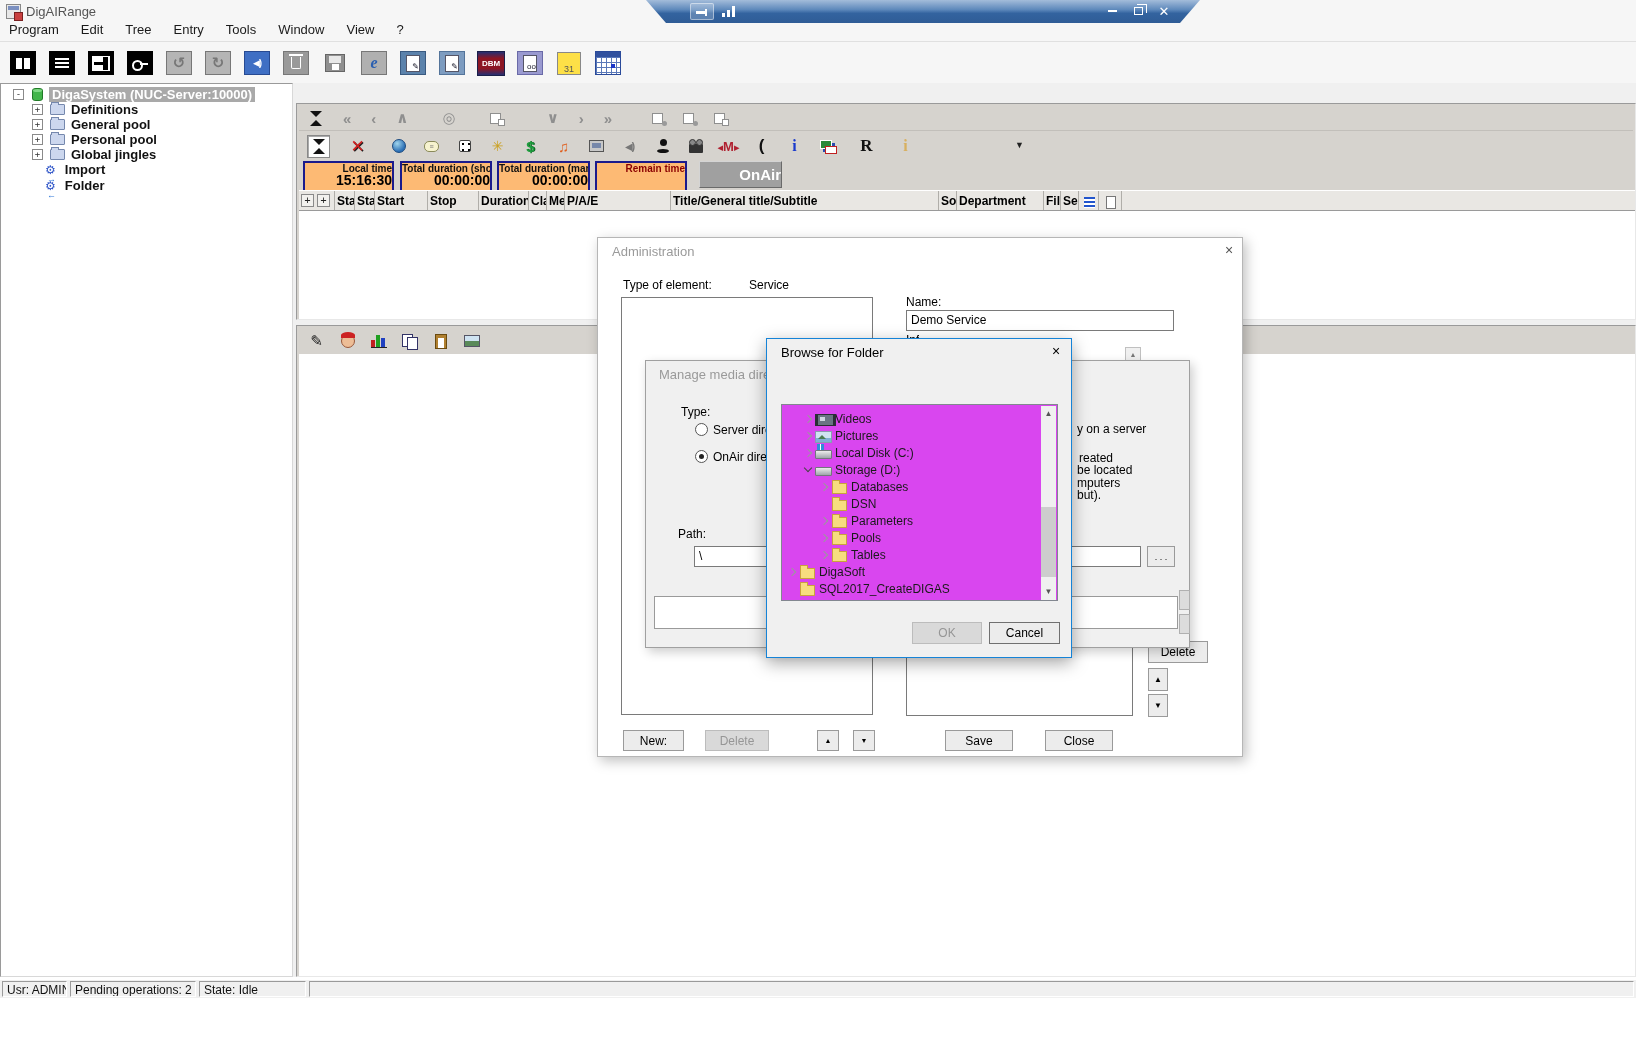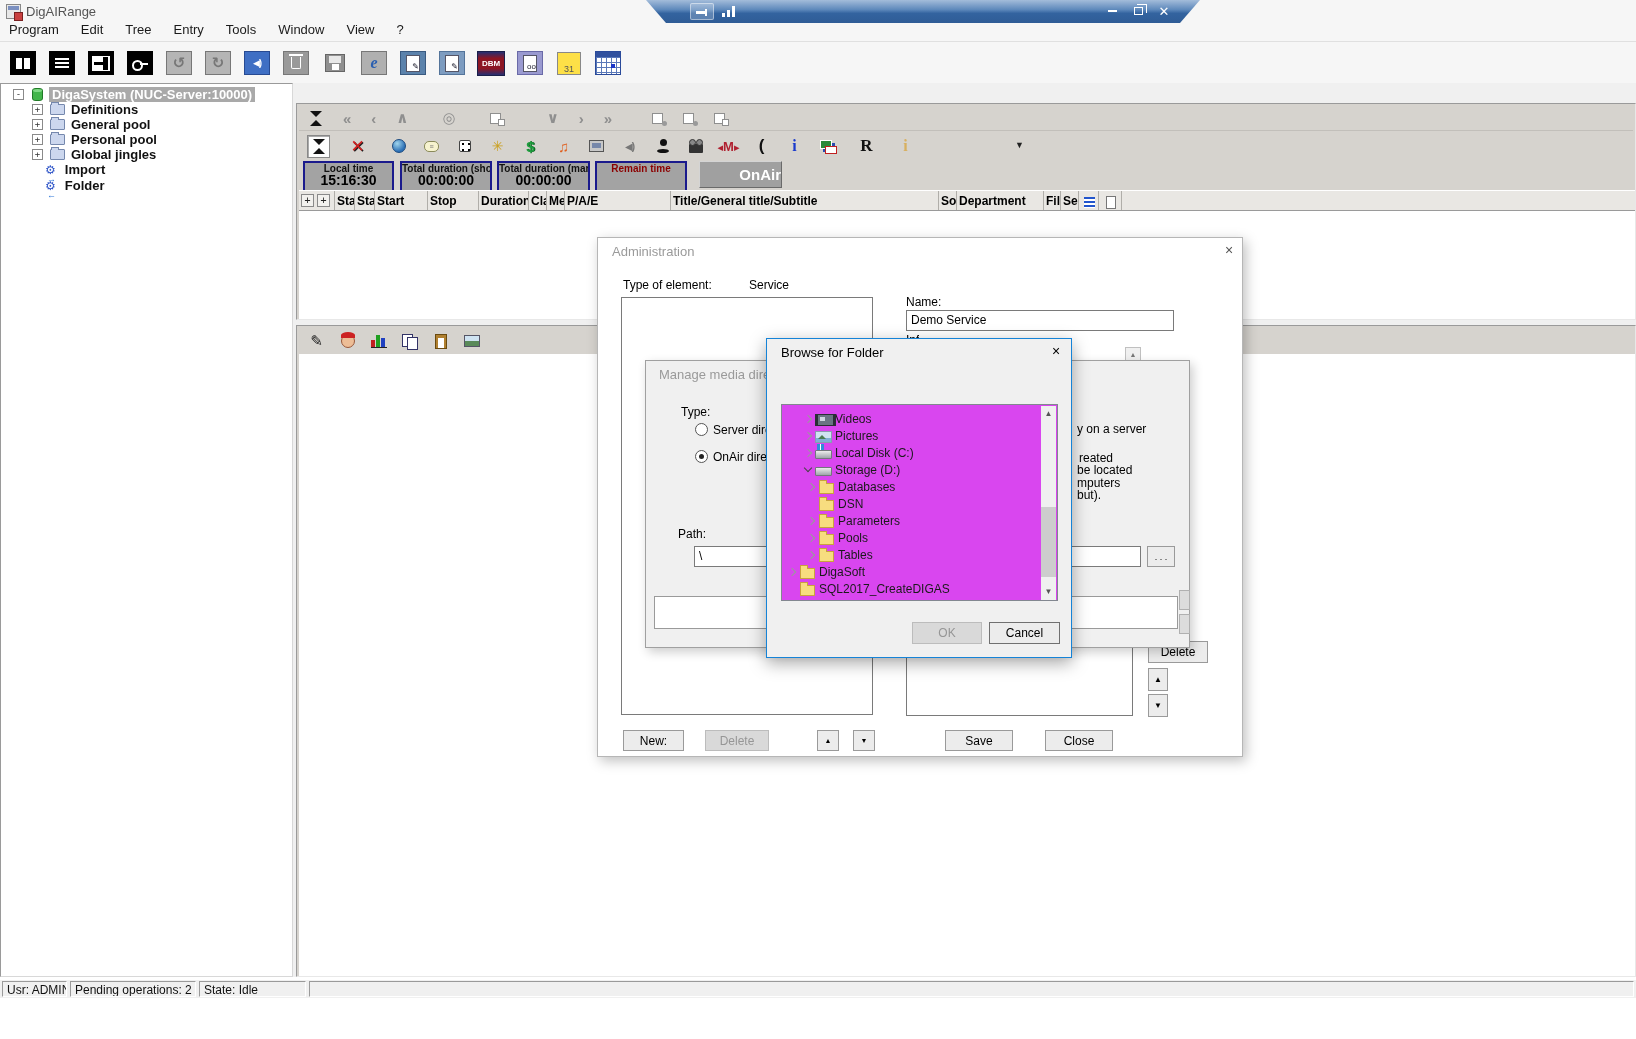--- a/index.html
+++ b/index.html
@@ -100,21 +100,21 @@
 .phone{color:#111;font-size:17px;font-weight:bold}
 .iblue{color:#1a3acc;font-family:"Liberation Serif","DejaVu Serif",serif;font-size:16px;font-weight:bold}
 .layers{width:15px;height:12px;position:relative}
 .layers::before{content:"";position:absolute;left:0;top:0;width:10px;height:7px;background:#2a8a3a;border:1px solid #fff;box-shadow:3px 3px 0 #2a4ab0}
 .layers::after{content:"";position:absolute;left:5px;top:6px;width:10px;height:6px;background:#fff;border:1px solid #c02020}
 .rchar{color:#111;font-family:"Liberation Serif","DejaVu Serif",serif;font-size:17px;font-weight:bold}
 .itan{color:#d8b060;font-family:"Liberation Serif","DejaVu Serif",serif;font-size:16px;font-weight:bold}
 .ddarrow{position:absolute;left:716px;top:8px;font-size:9px;color:#222}
 
 .clockrow{position:absolute;left:2px;top:57px;width:1334px;height:28px}
-.clock{position:absolute;top:0;height:40px;background:#a3a3a3;border:2px solid #1a1a8c;text-align:center;overflow:hidden}
+.clock{position:absolute;top:0;height:40px;background:#fdba74;border:2px solid #1a1a8c;text-align:right;overflow:hidden}
 .clock .cl{font-size:10px;font-weight:bold;color:#111;white-space:nowrap;overflow:hidden;margin-top:0px}
 .clock .cv{font-size:14px;font-weight:bold;color:#000;line-height:13px;white-space:nowrap}
 .clock .red{color:#8b0000}
 .onair{position:absolute;left:400px;top:0;width:83px;height:27px;background:#a0a0a0;border:1px solid;border-color:#d4d4d4 #6a6a6a #6a6a6a #d4d4d4;color:#fff;font-size:15px;font-weight:bold;text-align:right;line-height:25px}
 
 .hdr{position:absolute;left:2px;top:86px;width:1336px;height:21px;background:#e9e7e3;border-top:1px solid #fff;border-bottom:1px solid #9a9a9a;display:flex;align-items:stretch}
 .hplus{width:13px;height:13px;margin:3px 1px 0 2px;background:#f2f1ee;border:1px solid #8a8a8a;font:10px/11px "DejaVu Sans Mono",monospace;text-align:center;color:#222;flex:none}
 .hcol{border-right:1px solid #b0aea9;font-size:12px;font-weight:bold;color:#000;padding:3px 1px 0 2px;white-space:nowrap;overflow:hidden;flex:none}
 .hic{display:flex;align-items:center;justify-content:center}
 .sorticb{width:11px;height:11px;background:repeating-linear-gradient(#2255cc 0 2px,#fff 2px 4px)}
@@ -150,21 +150,21 @@
 .spinbox{position:absolute;background:#f0f0f0;border:1px solid #c0c0c0;font-size:7px;color:#777;text-align:center}
 .graybox{position:absolute;background:#dcdcdc;border:1px solid #b0b0b0}
 .mdlg{position:absolute;background:#f0f0f0;border:1px solid #a0a0a0;box-shadow:3px 4px 10px rgba(0,0,0,.2)}
 .radio{position:absolute;width:13px;height:13px;border:1px solid #555;border-radius:50%;background:#fff}
 .radio.on::after{content:"";position:absolute;left:3px;top:3px;width:5px;height:5px;border-radius:50%;background:#222}
 .frag{position:absolute;font-size:12px;color:#000;white-space:nowrap}
 .bdlg{position:absolute;background:#f0f0f0;border:1px solid #1583d7;box-shadow:0 5px 16px rgba(0,0,0,.35)}
 .bdlg .dtitle{color:#000}
 .btree{position:absolute;left:14px;top:65px;width:277px;height:197px;background:#d946ef;border:1px solid #828790;padding-top:5px;overflow:hidden}
 .brow{display:flex;align-items:center;height:17px;font-size:12px;color:#1a1a1a;white-space:nowrap}
-.brow.lvl0{padding-left:4px}.brow.lvl1{padding-left:20px}.brow.lvl2{padding-left:23px}
+.brow.lvl0{padding-left:4px}.brow.lvl1{padding-left:20px}.brow.lvl2{padding-left:36px}
 .chev{width:13px;height:17px;position:relative;flex:none}
 .chev.right::before{content:"";position:absolute;left:3px;top:6px;width:5px;height:5px;border-right:1px solid #9a9a9a;border-bottom:1px solid #9a9a9a;transform:rotate(-45deg)}
 .chev.down::before{content:"";position:absolute;left:3px;top:4px;width:5px;height:5px;border-right:1px solid #444;border-bottom:1px solid #444;transform:rotate(45deg)}
 .fi{width:17px;height:17px;position:relative;flex:none;margin-right:3px}
 .fi.folder::before{content:"";position:absolute;left:1px;top:5px;width:13px;height:9px;background:#f7dd7f;border:1px solid #c9a23e}
 .fi.folder::after{content:"";position:absolute;left:1px;top:2px;width:6px;height:3px;background:#f7dd7f;border:1px solid #c9a23e;border-bottom:none}
 .fi.drive::before,.fi.drivewin::before{content:"";position:absolute;left:0;top:6px;width:15px;height:7px;background:linear-gradient(#ececec,#9fa4ab);border:1px solid #73777d;border-radius:1px}
 .fi.drivewin::after{content:"";position:absolute;left:2px;top:0;width:7px;height:6px;background:linear-gradient(90deg,#2f8fd8 3px,#fff 3px 4px,#2f8fd8 4px),linear-gradient(#2f8fd8 2px,#fff 2px 3px,#2f8fd8 3px)}
 .fi.video::before{content:"";position:absolute;left:0;top:4px;width:15px;height:10px;background:#6a7484;border-left:3px solid #2a2f36;border-right:3px solid #2a2f36;border-top:1px solid #2a2f36;border-bottom:1px solid #2a2f36}
 .fi.video::after{content:"";position:absolute;left:5px;top:7px;width:5px;height:4px;background:#cfd6e2}

